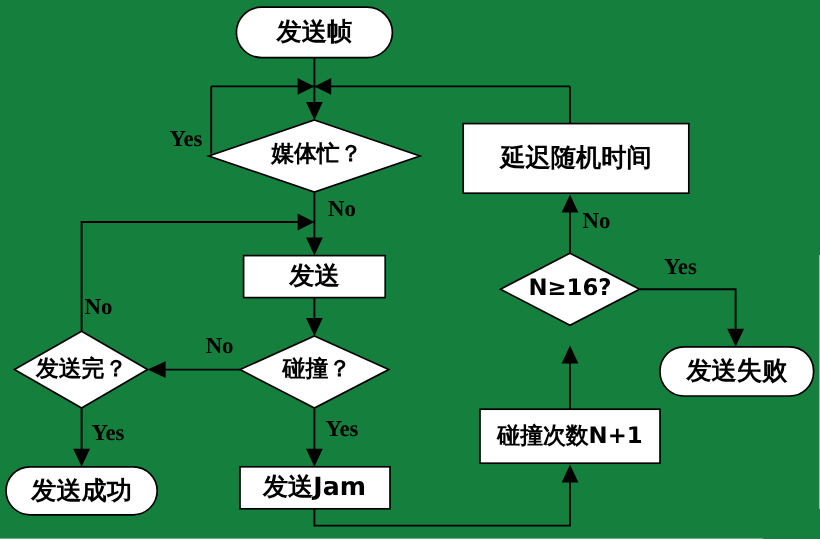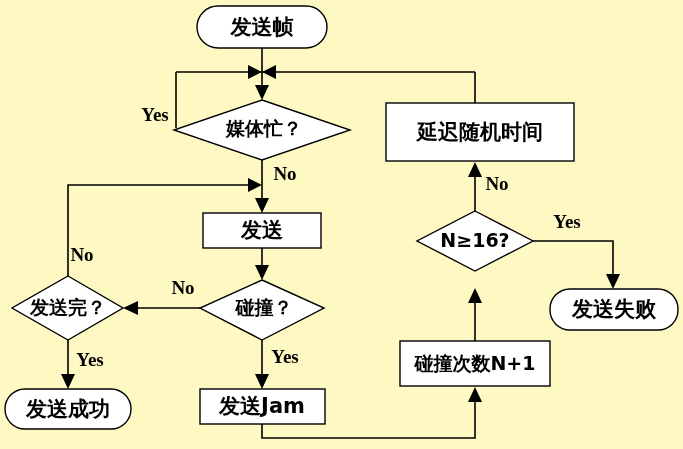--- a/index.html
+++ b/index.html
@@ -4,21 +4,21 @@
 <style>
   html, body {
     margin: 0;
     padding: 0;
     background: #ffffff;
   }
   #flow-root {
     position: relative;
     width: 683px;
     height: 449px;
-    background: #fef9c3;
+    background: #15803d;
     font-family: "Liberation Serif", serif;
     overflow: hidden;
   }
   svg#flow-svg {
     position: absolute;
     left: 0;
     top: 0;
     width: 683px;
     height: 449px;
   }

